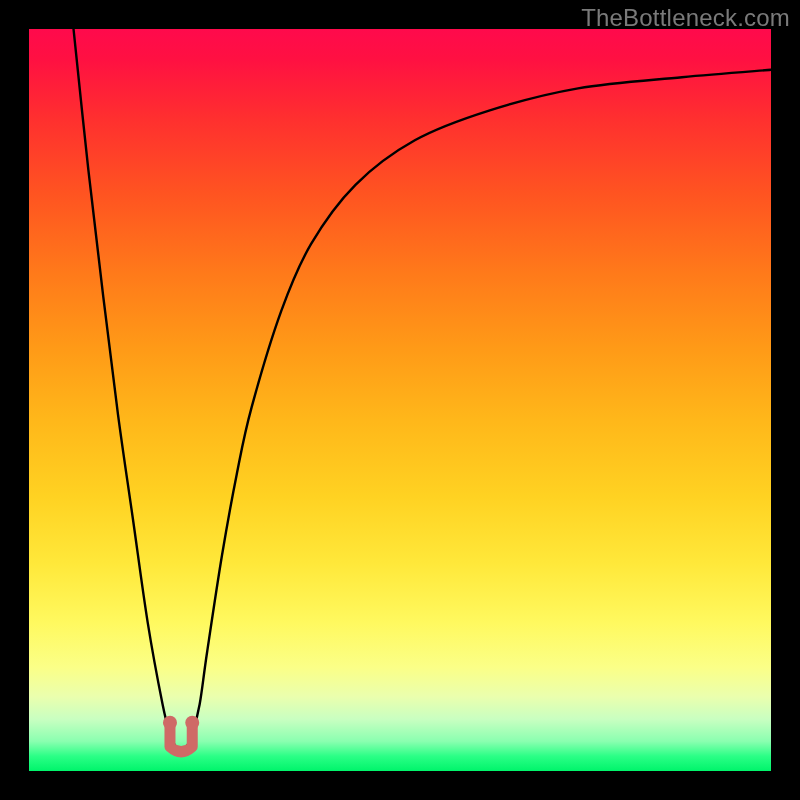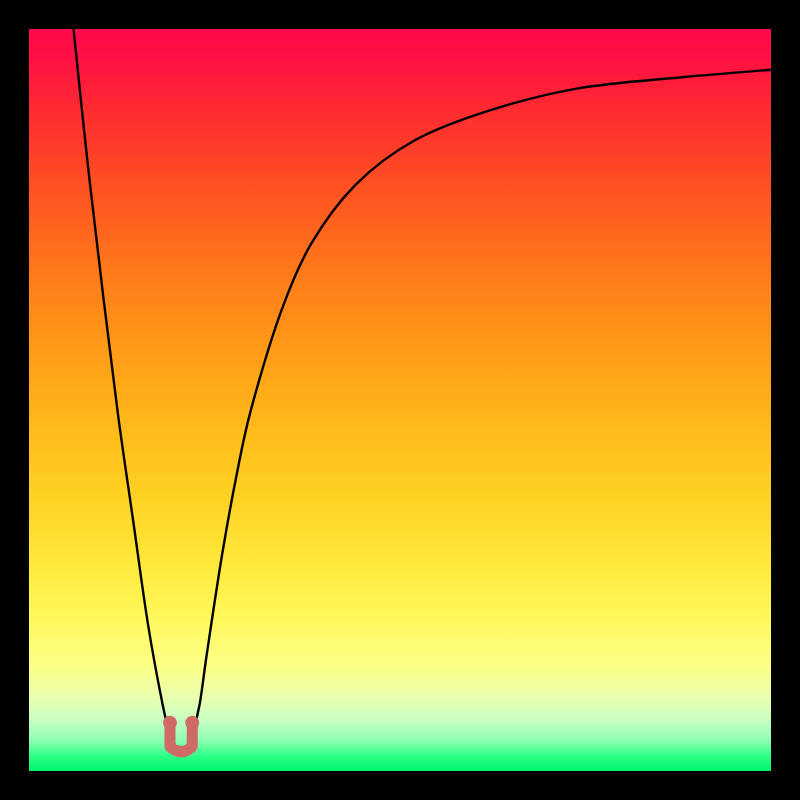--- a/index.html
+++ b/index.html
@@ -78,13 +78,14 @@
           <path d="M 140.98 693.77
                  L 140.98 717.74
                  Q 152.11 727.74 163.24 717.74
                  L 163.24 693.77" fill="none" stroke="#cf6a66" stroke-width="11" stroke-linecap="round" stroke-linejoin="round"></path>
           <circle cx="140.98" cy="693.77" r="7" fill="#cf6a66"></circle>
           <circle cx="163.24" cy="693.77" r="7" fill="#cf6a66"></circle>
         </g>
     </svg>
   </div>
 
+  <div class="watermark">TheBottleneck.com</div>
 </div>
 
 </body></html>

